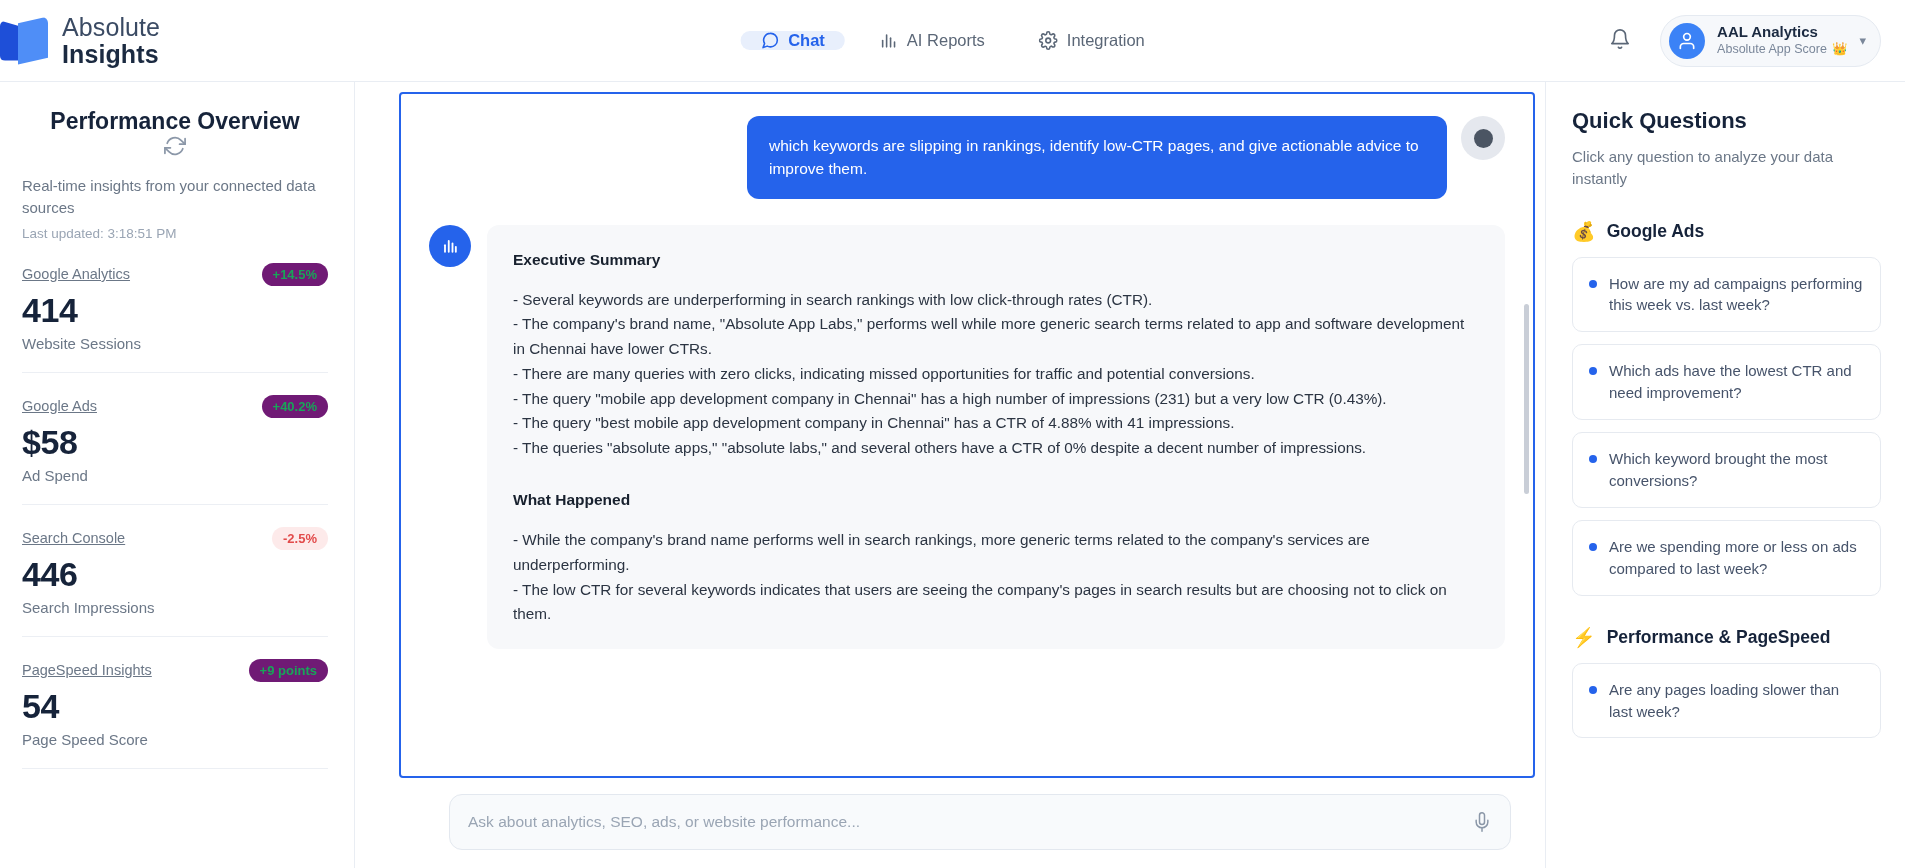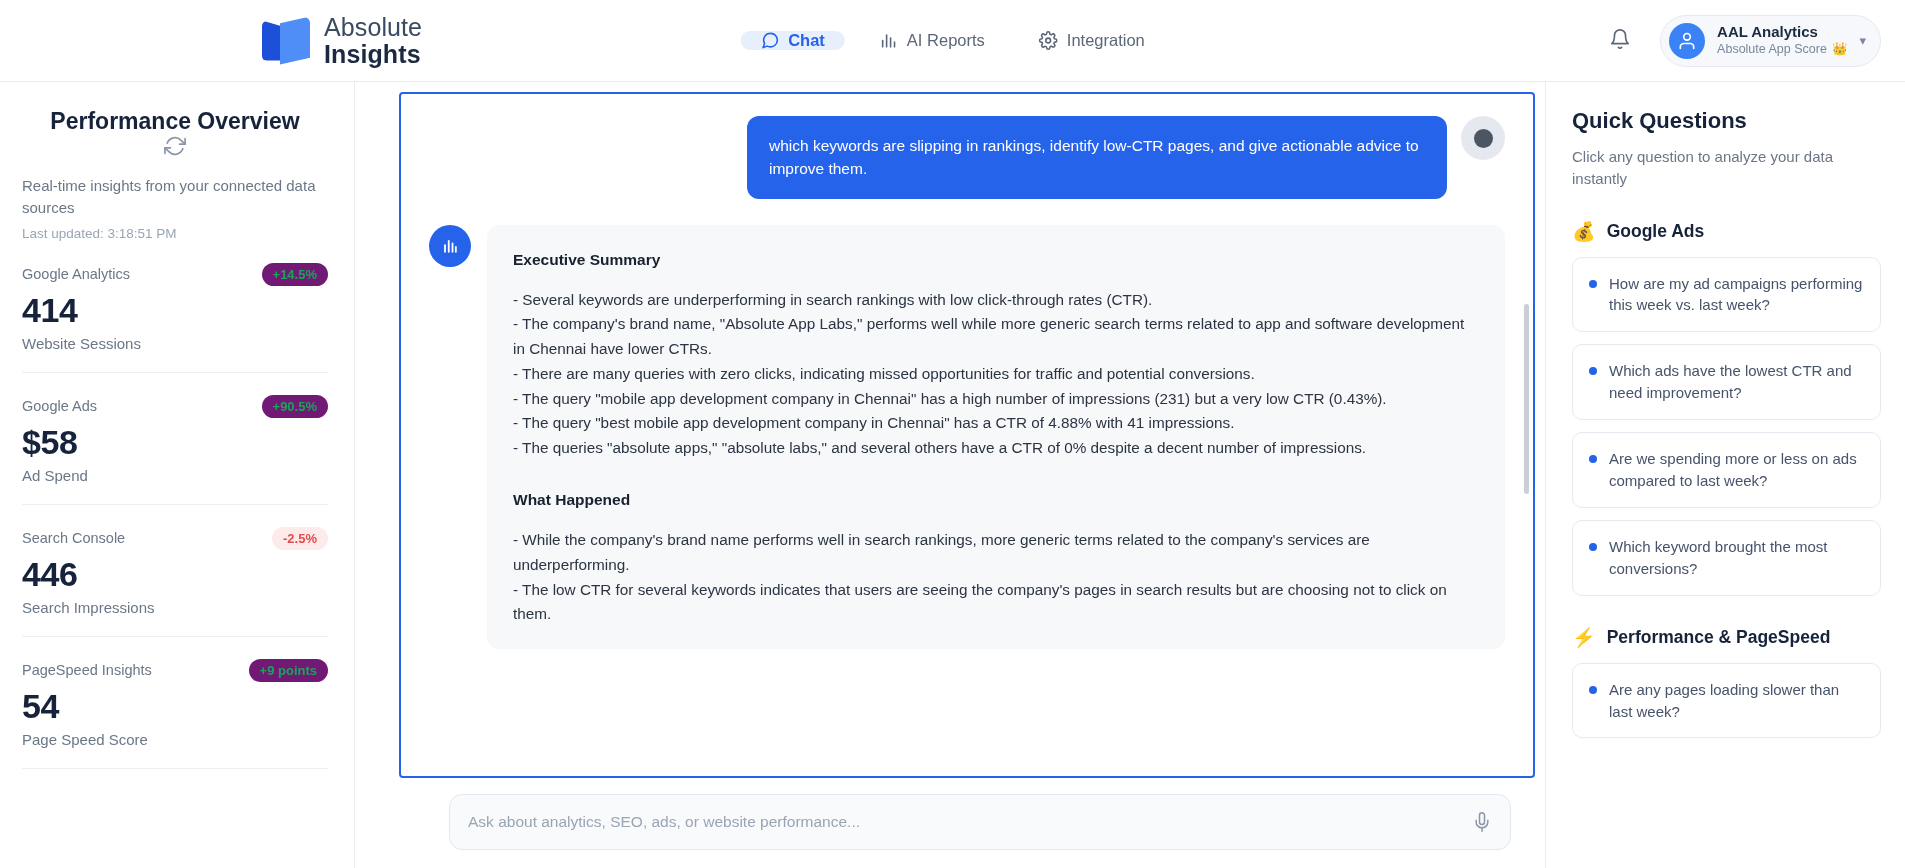--- a/index.html
+++ b/index.html
@@ -13,21 +13,21 @@
   .app { display: flex; flex-direction: column; width: 1905px; height: 868px; }
 
   
   .header {
     height: 82px; flex: 0 0 82px;
     background: #ffffff;
     border-bottom: 1px solid #e9edf3;
     display: flex; align-items: center;
     position: relative;
   }
-  .brand { display: flex; align-items: center; gap: 14px; margin-left: 262px; }
+  .brand { display: flex; align-items: center; gap: 14px; }
   .brand-logo { width: 48px; height: 48px; position: relative; }
   .brand-logo .sq1 {
     position: absolute; left: 0; top: 4px; width: 30px; height: 40px;
     background: #1e4fd8; border-radius: 5px 0 0 5px;
     clip-path: polygon(0 0, 100% 22%, 100% 100%, 0 100%);
   }
   .brand-logo .sq2 {
     position: absolute; left: 18px; top: 0; width: 30px; height: 48px;
     background: #4f8ef7; border-radius: 0 6px 6px 0;
     clip-path: polygon(0 14%, 100% 0, 100% 86%, 0 100%);
@@ -79,21 +79,21 @@
   .side-title { font-size: 23px; font-weight: 700; color: #16233a; }
   .refresh-btn { cursor: pointer; color: #8b97a8; }
   .side-sub { margin-top: 14px; font-size: 15px; color: #6b7787; line-height: 1.45; }
   .side-updated { margin-top: 7px; font-size: 13.5px; color: #9aa5b4; }
 
   .metric {
     border-bottom: 1px solid #eceff4;
     padding: 22px 0 20px 0;
   }
   .metric-top { display: flex; align-items: center; justify-content: space-between; }
-  .metric-src { font-size: 14.5px; color: #6b7787; }
+  .metric-src { font-size: 14.5px; color: #6b7787; text-decoration: underline; }
   .badge { font-size: 13px; font-weight: 600; padding: 4px 11px; border-radius: 20px; }
   .badge.up { background: #701a75; color: #18a558; }
   .badge.down { background: #fdeaea; color: #e24b4b; }
   .metric-val { font-size: 34px; font-weight: 700; color: #16233a; margin-top: 5px; letter-spacing: -.4px; }
   .metric-label { font-size: 15px; color: #6b7787; margin-top: 5px; }
 
   
   .center { flex: 1; min-width: 0; display: flex; flex-direction: column; background: #ffffff; position: relative; }
   .chat-outline {
     margin: 10px 10px 0 44px;
@@ -261,21 +261,21 @@
           <span class="metric-src">Google Analytics</span>
           <span class="badge up">+14.5%</span>
         </div>
         <div class="metric-val">414</div>
         <div class="metric-label">Website Sessions</div>
       </div>
 
       <div class="metric">
         <div class="metric-top">
           <span class="metric-src">Google Ads</span>
-          <span class="badge up">+90.5%</span>
+          <span class="badge up">+40.2%</span>
         </div>
         <div class="metric-val">$58</div>
         <div class="metric-label">Ad Spend</div>
       </div>
 
       <div class="metric">
         <div class="metric-top">
           <span class="metric-src">Search Console</span>
           <span class="badge down">-2.5%</span>
         </div>
@@ -356,25 +356,25 @@
       <div class="qcard">
         <span class="dot"></span>
         <span class="qtext">How are my ad campaigns performing this week vs. last week?</span>
       </div>
       <div class="qcard">
         <span class="dot"></span>
         <span class="qtext">Which ads have the lowest CTR and need improvement?</span>
       </div>
       <div class="qcard">
         <span class="dot"></span>
+        <span class="qtext">Which keyword brought the most conversions?</span>
+      </div>
+      <div class="qcard">
+        <span class="dot"></span>
         <span class="qtext">Are we spending more or less on ads compared to last week?</span>
-      </div>
-      <div class="qcard">
-        <span class="dot"></span>
-        <span class="qtext">Which keyword brought the most conversions?</span>
       </div>
 
       <div class="group-head">
         <span class="group-ico" style="color:#f59e0b">⚡</span>
         <span class="group-name">Performance &amp; PageSpeed</span>
       </div>
       <div class="qcard">
         <span class="dot"></span>
         <span class="qtext">Are any pages loading slower than last week?</span>
       </div>

